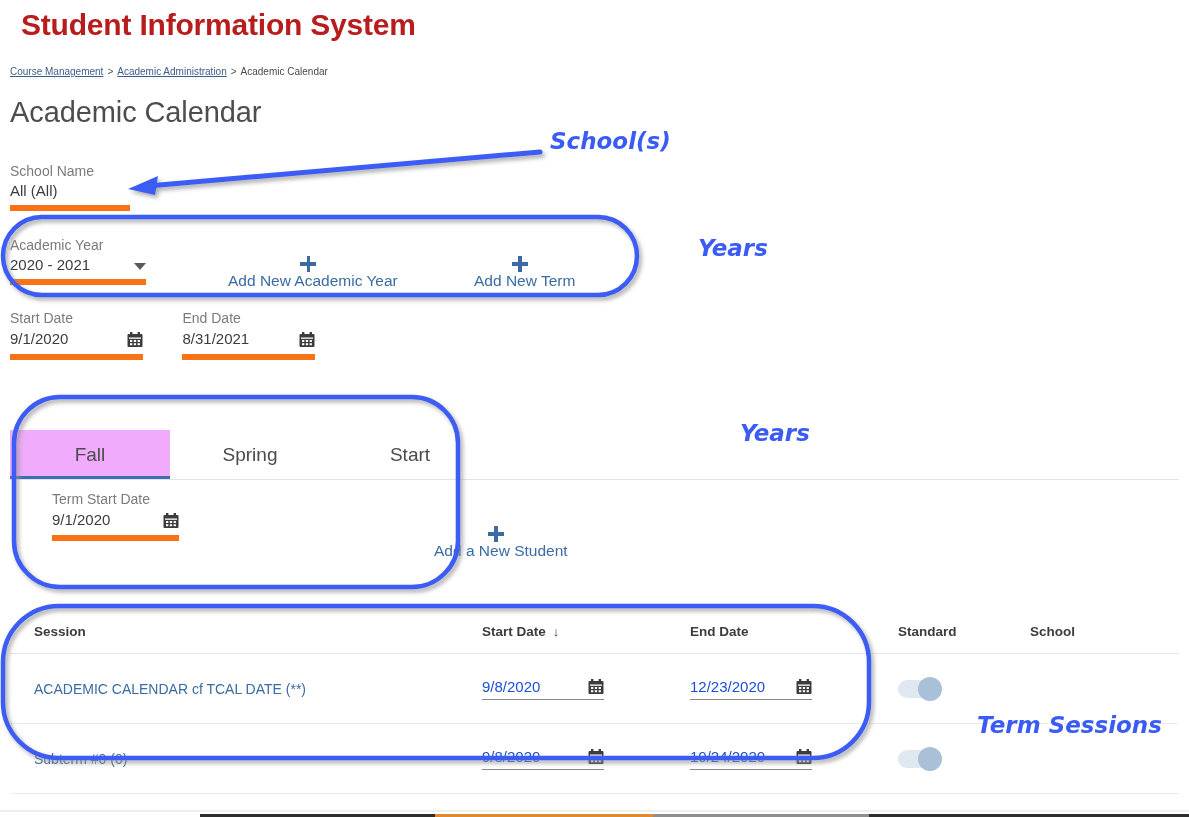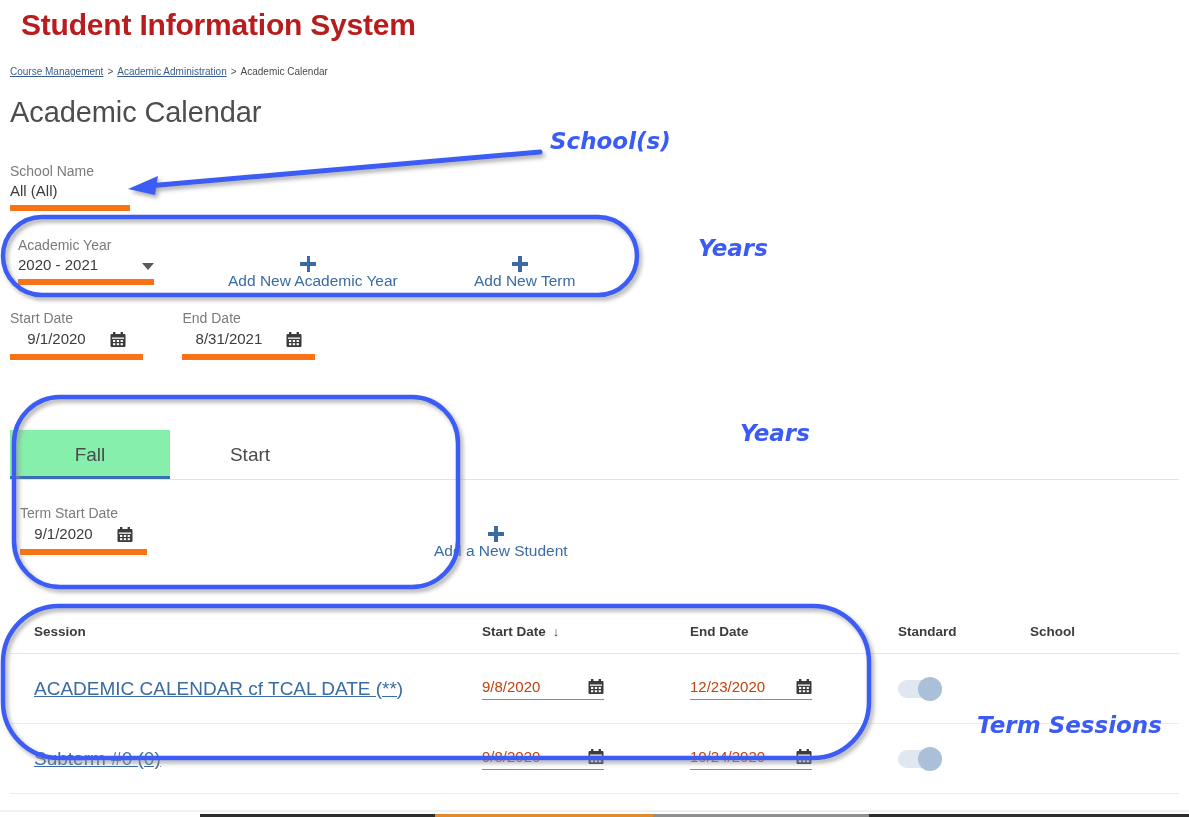--- a/index.html
+++ b/index.html
@@ -72,21 +72,20 @@
   
   #school-block { position: absolute; left: 10px; top: 163px; }
   #school-block .fld-value { padding-bottom: 3px; width: 120px; }
 
   
   #ay-block { position: absolute; left: 10px; top: 237px; }
   #ay-select {
     position: relative;
     width: 136px;
     padding-bottom: 3px;
-    margin-left: 8px;
   }
   #ay-caret {
     position: absolute;
     right: 0;
     top: 26px;
     width: 0; height: 0;
     border-left: 6px solid transparent;
     border-right: 6px solid transparent;
     border-top: 7px solid #5a5a5a;
   }
@@ -121,21 +120,21 @@
   
   #year-dates { position: absolute; left: 10px; top: 310px; }
   .date-field {
     display: inline-block;
     vertical-align: top;
   }
   .date-field .fld-label { margin-bottom: 1px; }
   .date-row {
     display: flex;
     align-items: center;
-    justify-content: center;
+    justify-content: space-between;
     padding-bottom: 4px;
     gap: 14px;
   }
   .cal-icon {
     width: 16px;
     height: 16px;
     flex: 0 0 16px;
     margin-left: 10px;
     position: relative;
     top: 1px;
@@ -150,59 +149,58 @@
   }
   .tab {
     width: 160px;
     text-align: center;
     font-size: 19px;
     color: #4b4b4b;
     padding: 14px 0 13px;
     cursor: pointer;
   }
   .tab.active {
-    background: #86efac;
+    background: #f0abfc;
     border-bottom: 3px solid #3b6fb5;
     padding-bottom: 10px;
   }
-  #term-dates { position: absolute; left: 20px; top: 505px; }
+  #term-dates { position: absolute; left: 20px; top: 491px; padding-left: 32px; }
   #add-session { position: absolute; left: 434px; top: 526px; }
 
   
   #sessions { position: absolute; left: 10px; top: 612px; width: 1169px; }
   table { border-collapse: collapse; width: 100%; }
   th {
     text-align: left;
     font-size: 13.5px;
     font-weight: bold;
     color: #3c3c3c;
     padding: 12px 0 14px;
     border-bottom: 1px solid #e6e6e6;
   }
   th .sort-arrow { margin-left: 7px; font-size: 13px; }
   td {
     padding: 12px 0;
     border-bottom: 1px solid #ececec;
     vertical-align: middle;
   }
   .sess-link {
-    font-size: 19px;
+    font-size: 14px;
     color: #3a6ba3;
-    text-decoration: underline;
     cursor: pointer;
   }
   .cell-date {
     width: 122px;
     display: flex;
     align-items: center;
     justify-content: space-between;
     padding-bottom: 4px;
     border-bottom: 1px solid #8a8a8a;
     font-size: 15px;
-    color: #c2410c;
+    color: #1d4ed8;
   }
   .toggle {
     width: 42px;
     height: 18px;
     border-radius: 9px;
     background: #dfe7f1;
     position: relative;
     cursor: pointer;
   }
   .toggle .knob {
@@ -318,20 +316,21 @@
             </g>
           </svg>
       </span>
     </div>
   </div>
 </div>
 
 <div id="terms-block">
   <div id="tabs">
     <div class="tab active">Fall</div>
+    <div class="tab">Spring</div>
     <div class="tab">Start</div>
   </div>
 </div>
 
 <div id="term-dates">
   <div class="date-field" style="width:127px;margin-right:43px;">
     <div class="fld-label">Term Start Date</div>
     <div class="date-row underline">
       <span class="fld-value">9/1/2020</span>
       <span class="cal-icon">

